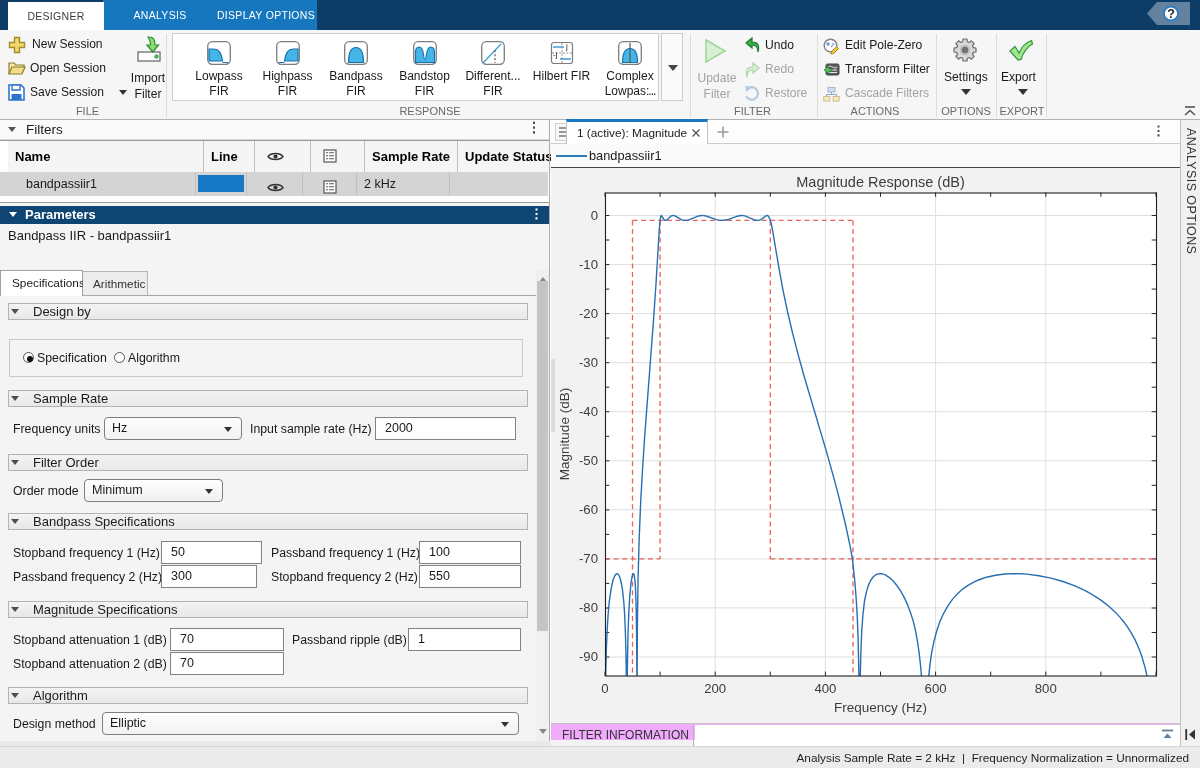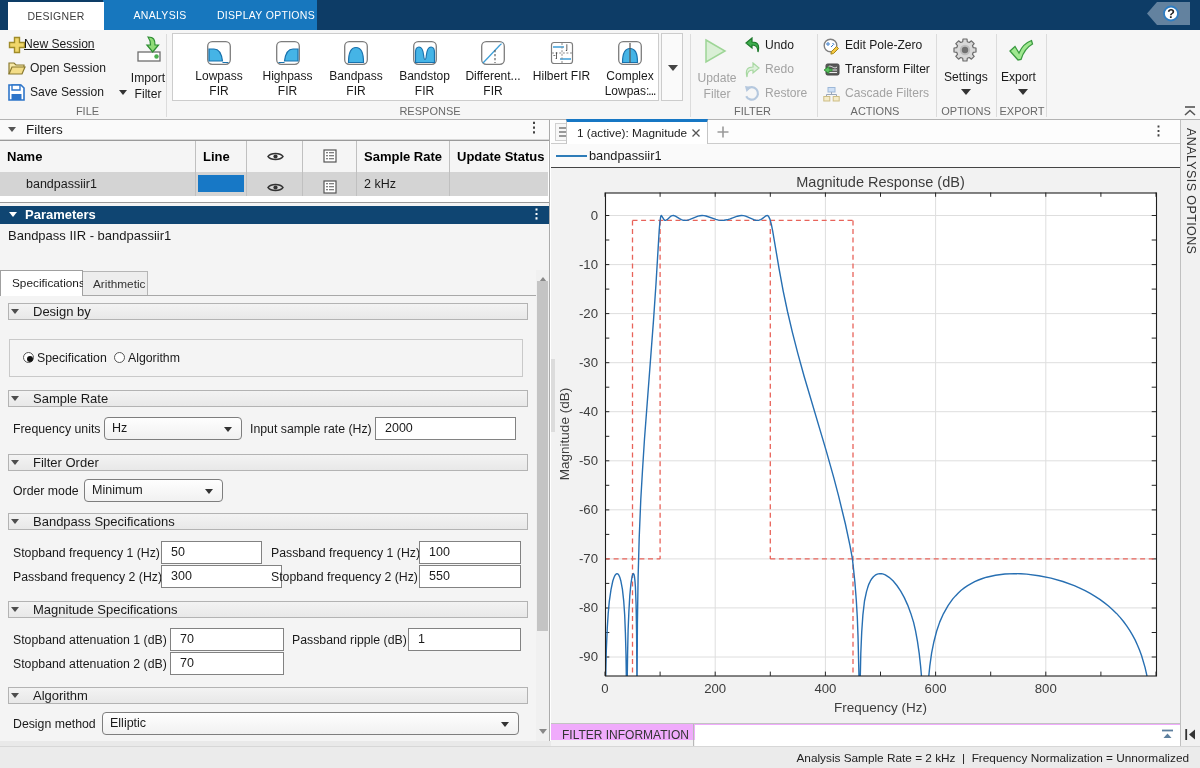--- a/index.html
+++ b/index.html
@@ -25,21 +25,21 @@
   #gallery { left:172px; top:33px; width:487px; height:68px; background:#fff; border:1px solid #cccccc; }
   .gitem { position:absolute; top:0; width:66px; height:66px; text-align:center; }
   .gicon { position:absolute; top:7px; left:50%; margin-left:-12px; width:24px; height:24px; }
   .glabel { position:absolute; top:35px; width:100%; text-align:center; font-size:12px; color:#1a1a1a; line-height:15px; }
   #galarrow { left:661px; top:33px; width:22px; height:68px; background:#fafafa; border:1px solid #ccc; }
 
   
   #leftpanel { left:0; top:120px; width:550px; height:621px; background:#f4f4f4; }
   #fheader { left:0; top:0; width:550px; height:20px; background:#fafafa; border-bottom:1px solid #d9d9d9;padding-left:44px; }
   #ftable { left:0; top:20px; width:550px; height:63px; background:#fff; border:1px solid #9a9a9a; border-left:none; }
-  .th { position:absolute; top:0; height:31px; background:#f5f5f5; border-right:1px solid #c0c0c0; font-weight:bold; font-size:13px; color:#000; line-height:31px; padding-left:7px; }
+  .th { position:absolute; top:0; height:31px; background:#f5f5f5; border-right:1px solid #c0c0c0; font-weight:bold; font-size:13px; color:#000; line-height:31px; padding-left:7px;margin-left:8px; }
   .td { position:absolute; top:31px; height:24px; background:#d4d4d4; border-right:1px solid #c0c0c0; font-size:12.5px; color:#1a1a1a; line-height:24px; }
   #parambar { left:0; top:86px; width:550px; height:18px; background:#0f4572; color:#fff; }
   #subtitle { left:8px; top:108px; font-size:13px; color:#1a1a1a; }
   .ptab { position:absolute; font-size:13px; text-align:center; }
   .shead { position:absolute; left:8px; width:520px; height:17px; background:linear-gradient(#f3f3f3,#e8e8e8); border:1px solid #b3b3b3; font-size:13px; color:#1a1a1a; line-height:15px; padding-left:24px; }
   .shead:before { content:""; position:absolute; left:2px; top:5px; border:4px solid transparent; border-top:5px solid #4d4d4d; }
   .flabel { position:absolute; font-size:12.3px; color:#1a1a1a; white-space:nowrap; }
   .edit { position:absolute; height:23px; background:#fff; border:1px solid #828282; font-size:12.5px; color:#1a1a1a; line-height:21px; padding-left:9px; }
   .combo { position:absolute; height:23px; background:linear-gradient(#fefefe,#f1f1f1); border:1px solid #7e7e7e; border-radius:4px; font-size:12.5px; color:#1a1a1a; line-height:21px; padding-left:7px; }
   .combo:after { content:""; position:absolute; right:9px; top:9px; border:4.5px solid transparent; border-top:5.5px solid #333; }
@@ -69,21 +69,21 @@
     <circle cx="25" cy="11.5" r="7" fill="#fff" stroke="#2e7dc2" stroke-width="1.8"></circle>
     <text x="25" y="16" font-size="12.5" font-weight="bold" fill="#222" text-anchor="middle" font-family="Liberation Sans">?</text>
   </svg>
 
   <div class="abs" id="ribbon"></div>
   <div id="ribboncontent">
 
     <svg class="abs" style="left:8px;top:36px" width="18" height="18" viewBox="0 0 18 18">
       <path d="M6.5 1.5 h5 v5 h5 v5 h-5 v5 h-5 v-5 h-5 v-5 h5 z" fill="#f0d76a" stroke="#a08c28" stroke-width="1.4"></path>
     </svg>
-    <div class="abs rtext" style="left:24px;top:37px;text-decoration:underline;">New Session</div>
+    <div class="abs rtext" style="left:32px;top:37px;">New Session</div>
     <svg class="abs" style="left:8px;top:60px" width="18" height="16" viewBox="0 0 18 16">
       <path d="M1 14 L1 3 h5 l2 2 h8 v2" fill="#f7e9a8" stroke="#8a7a30" stroke-width="1.2"></path>
       <path d="M1 14 L4 7 h13 l-3 7 z" fill="#f3dd88" stroke="#8a7a30" stroke-width="1.2"></path>
     </svg>
     <div class="abs rtext" style="left:30px;top:61px;">Open Session</div>
     <svg class="abs" style="left:8px;top:84px" width="17" height="17" viewBox="0 0 17 17">
       <path d="M1 1 h12 l3 3 v12 h-15 z" fill="#fff" stroke="#2e75c9" stroke-width="1.6"></path>
       <path d="M4 1 h8 v5 h-8 z" fill="#fff" stroke="#2e75c9" stroke-width="1.4"></path>
       <path d="M3.5 10 h10 v6 h-10 z" fill="#2e75c9"></path>
     </svg>
@@ -299,21 +299,21 @@
     <div class="shead" style="top:334px;">Filter Order</div>
     <div class="flabel" style="left:13px;top:364px;">Order mode</div>
     <div class="combo" style="left:84px;top:359px;width:139px;">Minimum</div>
 
     <div class="shead" style="top:393px;">Bandpass Specifications</div>
     <div class="flabel" style="left:13px;top:426px;">Stopband frequency 1 (Hz)</div>
     <div class="edit" style="left:161px;top:421px;width:101px;">50</div>
     <div class="flabel" style="left:271px;top:426px;">Passband frequency 1 (Hz)</div>
     <div class="edit" style="left:419px;top:421px;width:102px;">100</div>
     <div class="flabel" style="left:13px;top:450px;">Passband frequency 2 (Hz)</div>
-    <div class="edit" style="left:161px;top:445px;width:121px;">300</div>
+    <div class="edit" style="left:161px;top:445px;width:96px;">300</div>
     <div class="flabel" style="left:271px;top:450px;">Stopband frequency 2 (Hz)</div>
     <div class="edit" style="left:419px;top:445px;width:102px;">550</div>
 
     <div class="shead" style="top:481px;">Magnitude Specifications</div>
     <div class="flabel" style="left:13px;top:513px;">Stopband attenuation 1 (dB)</div>
     <div class="edit" style="left:170px;top:508px;width:114px;">70</div>
     <div class="flabel" style="left:292px;top:513px;">Passband ripple (dB)</div>
     <div class="edit" style="left:408px;top:508px;width:113px;">1</div>
     <div class="flabel" style="left:13px;top:537px;">Stopband attenuation 2 (dB)</div>
     <div class="edit" style="left:170px;top:532px;width:114px;">70</div>

